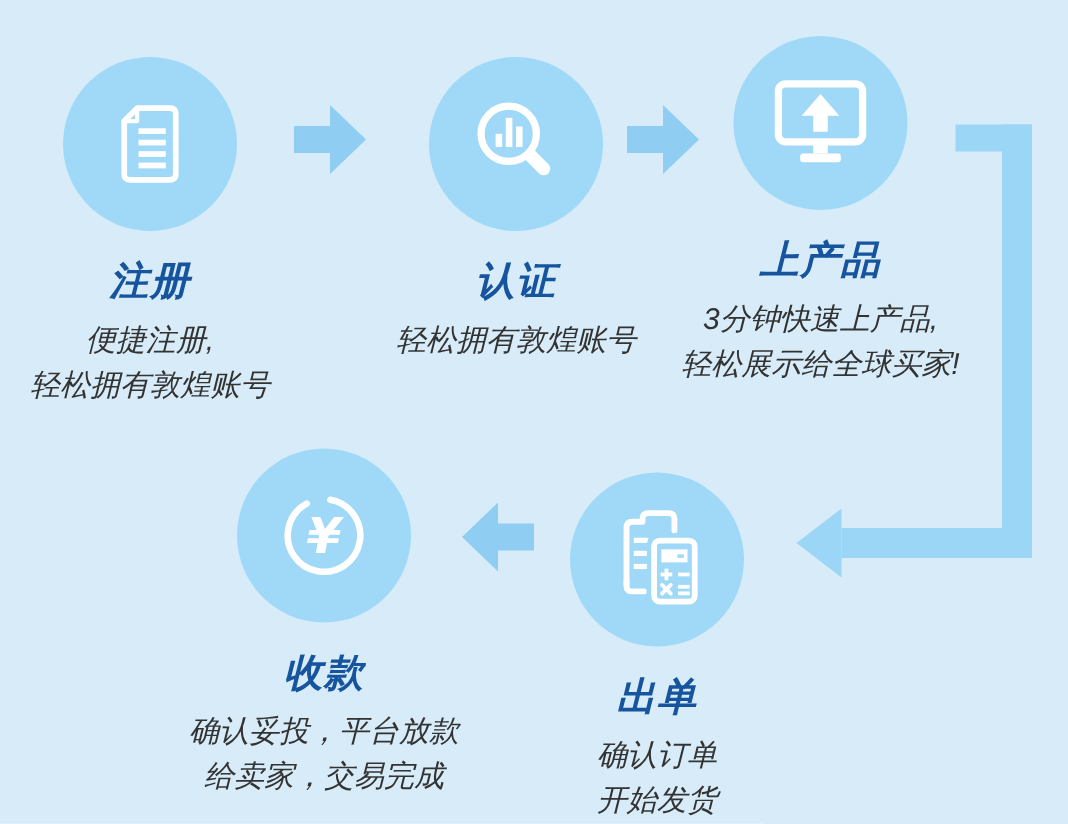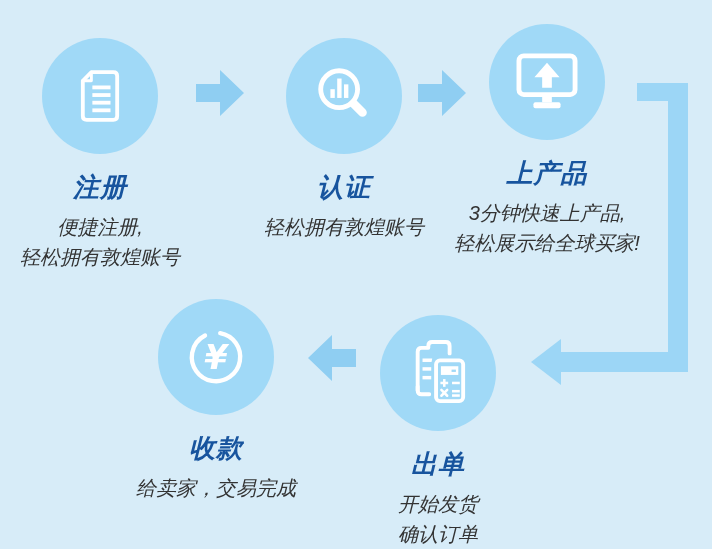--- a/index.html
+++ b/index.html
@@ -108,35 +108,36 @@
         <rect class="ic-fill" x="36.2" y="40.3" width="2.6" height="8"></rect>
         <rect class="ic-fill" x="45.5" y="43" width="8" height="2.6"></rect>
         <line class="ic" stroke-width="2.6" x1="34.5" y1="51.5" x2="40.5" y2="57.5"></line>
         <line class="ic" stroke-width="2.6" x1="40.5" y1="51.5" x2="34.5" y2="57.5"></line>
         <rect class="ic-fill" x="45.5" y="51.5" width="8" height="2.6"></rect>
         <rect class="ic-fill" x="45.5" y="56" width="8" height="2.6"></rect>
       </svg>
     </div>
     <div class="title">出单</div>
     <div class="desc">
+      <div>确认订单</div>
       <div>开始发货</div>
-      <div>确认订单</div>
     </div>
   </div>
 
   <svg class="arrow-sm" style="left:308px;top:333px" viewBox="0 0 48 50">
     <polygon points="48,16 24,16 24,2 0,25 24,48 24,34 48,34"></polygon>
   </svg>
 
   <div class="step" style="left:76px;top:299px">
     <div class="circle">
       <svg width="60" height="60" viewBox="0 0 62 62">
         <circle class="ic" stroke-width="4.5" cx="31" cy="31" r="25" stroke-dasharray="140 17" transform="rotate(-80 31 31)"></circle>
         <text x="31" y="43" text-anchor="middle" font-family="DejaVu Sans, Liberation Sans, sans-serif" font-size="34" font-weight="bold" fill="#ffffff" stroke="none">¥</text>
       </svg>
     </div>
     <div class="title">收款</div>
     <div class="desc">
+      <div>确认妥投，平台放款</div>
       <div>给卖家，交易完成</div>
     </div>
   </div>
 
 </div>
 
 </body></html>

